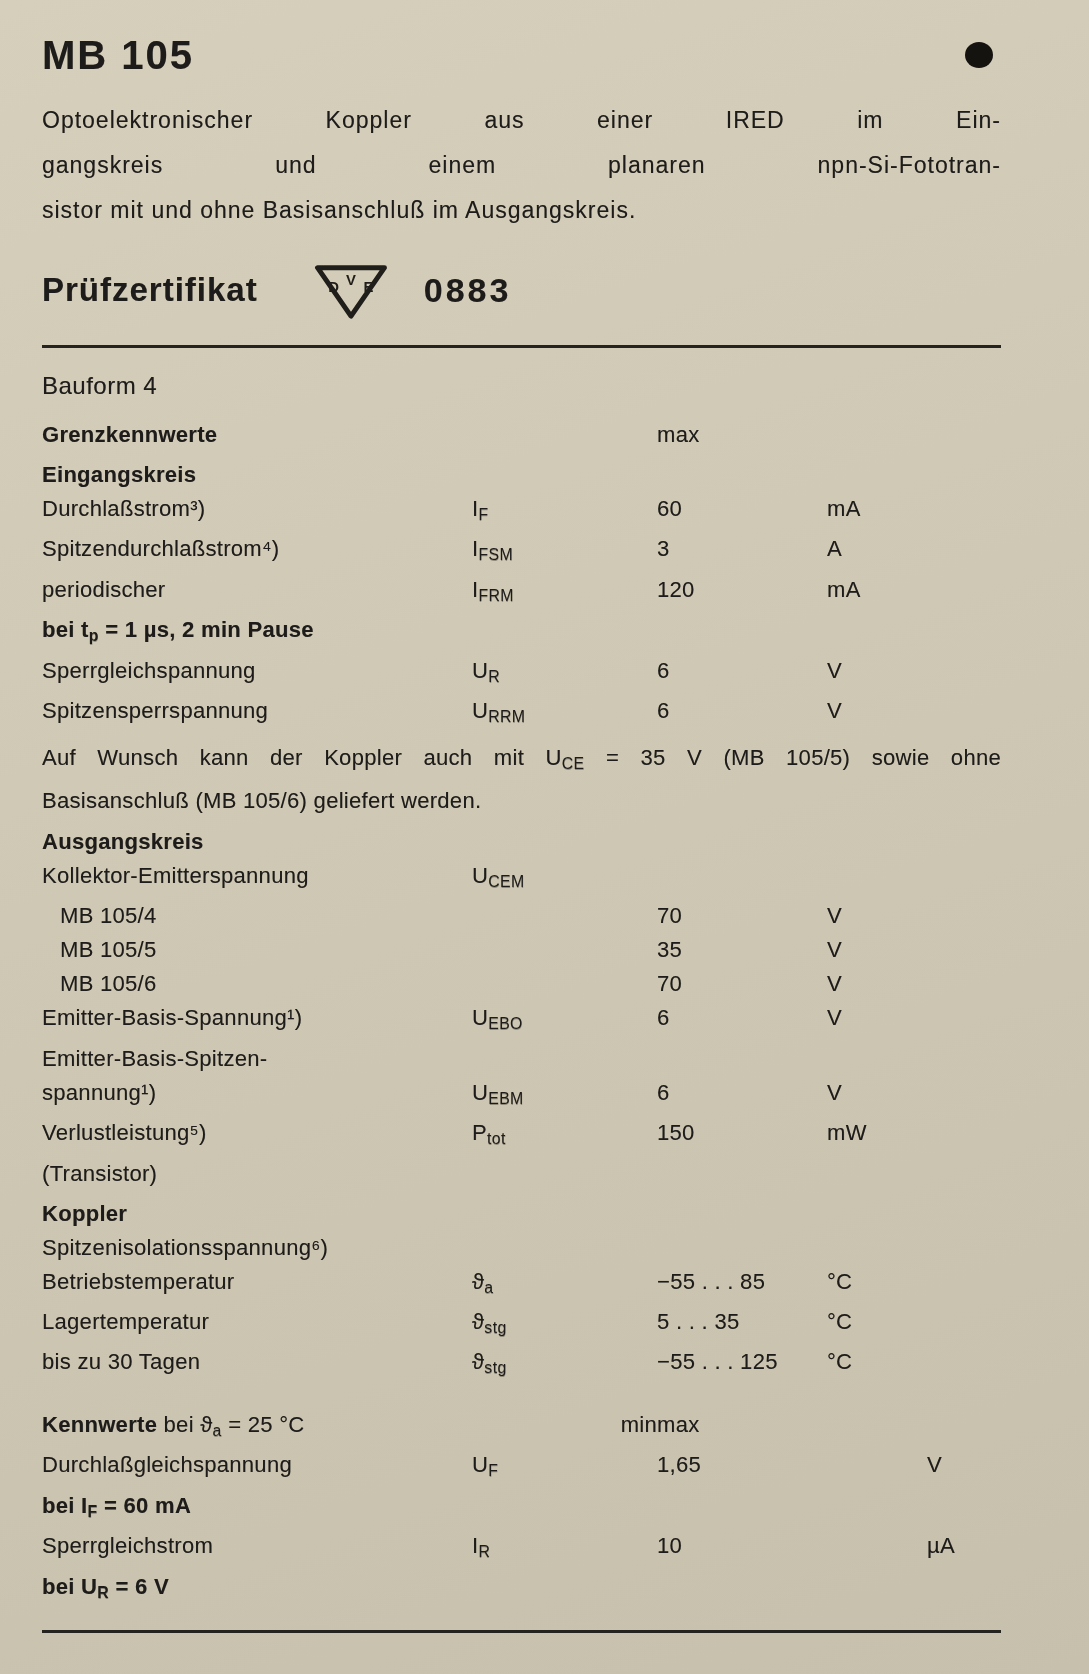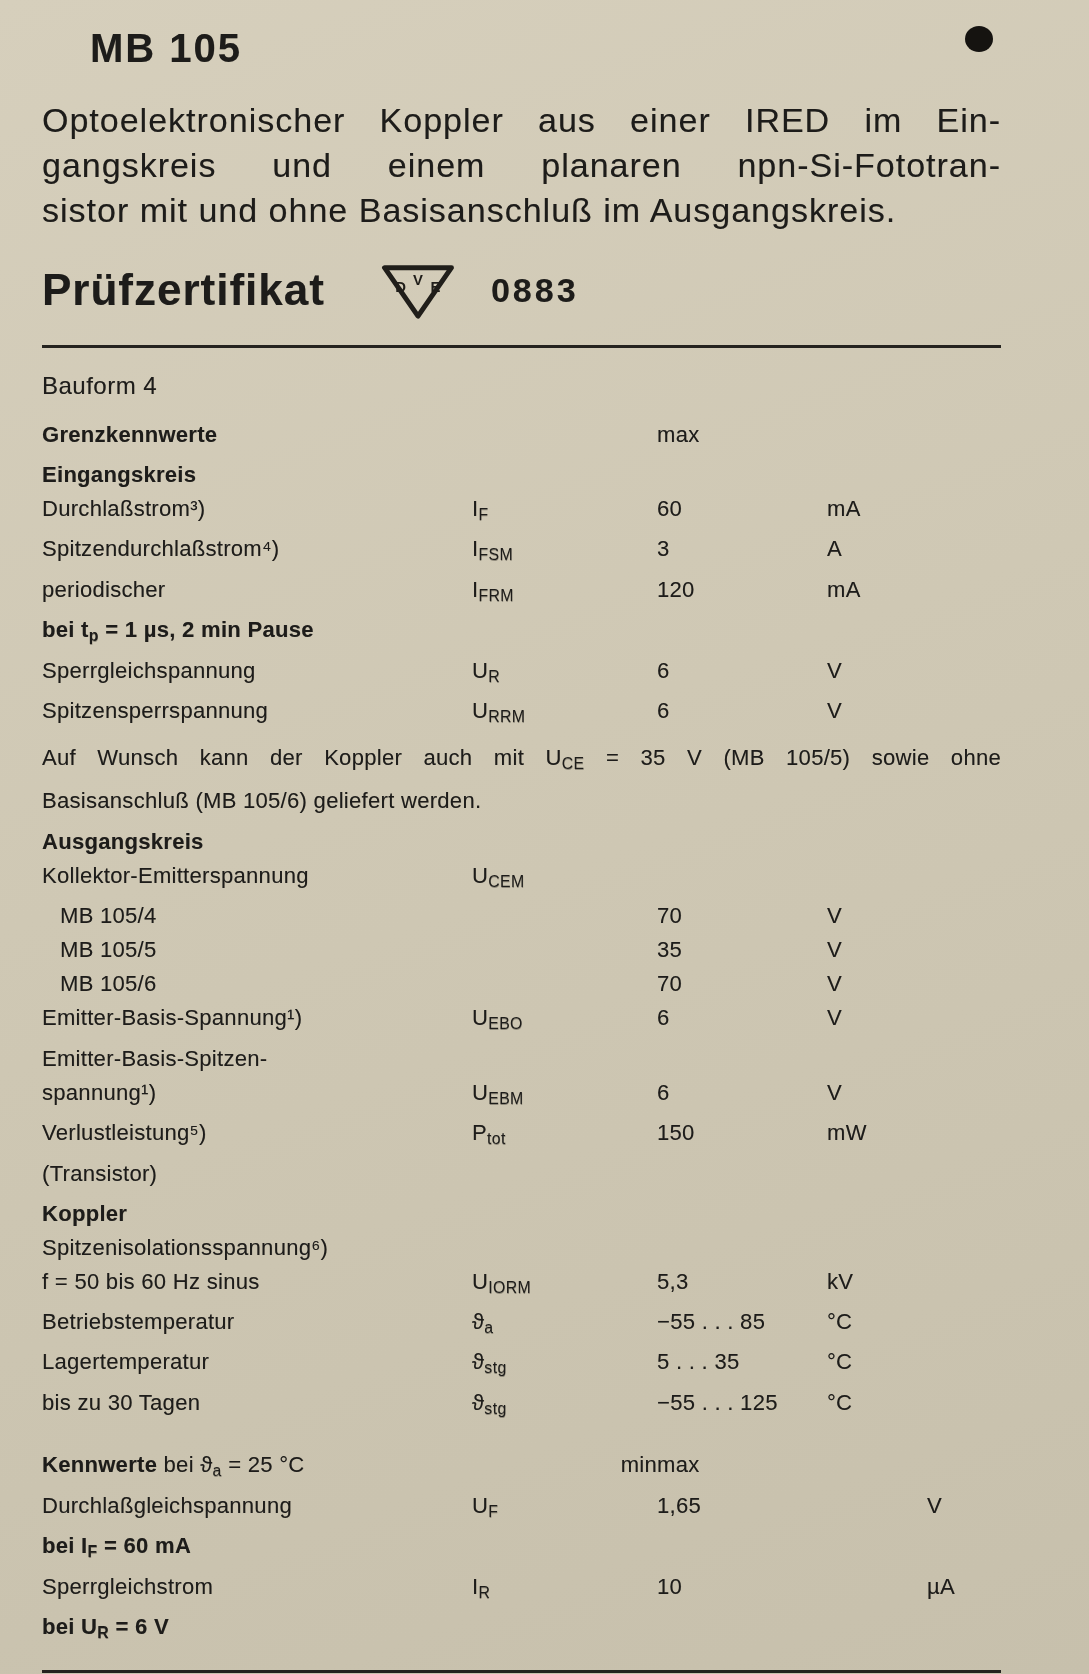--- a/index.html
+++ b/index.html
@@ -7,28 +7,28 @@
     width:1089px;height:1674px;
     background:linear-gradient(160deg,#d6cfbc 0%,#cfc8b4 45%,#c7c0ac 100%);
     font-family:"Liberation Sans","DejaVu Sans",sans-serif;
     color:#1d1c1a;
     -webkit-font-smoothing:antialiased;
     overflow:hidden;
   }
   .page{box-sizing:border-box;width:1089px;height:1674px;padding:26px 88px 0 42px;position:relative;}
   .txt{text-shadow:0.2px 0.2px 0 rgba(25,22,18,.35);}
   
-  .title-row{display:flex;justify-content:space-between;align-items:flex-start;height:58px;margin-left:48px;}
+  .title-row{display:flex;justify-content:space-between;align-items:center;height:58px;}
   .model{font-size:40px;font-weight:bold;letter-spacing:2px;margin:0;}
   .dot{width:28px;height:26px;border-radius:50%;background:#151310;margin-right:8px;}
-  .desc{margin:14px 0 0 0;font-size:34px;line-height:45px;letter-spacing:1px;}
+  .desc{margin:14px 0 0 0;font-size:23px;line-height:45px;letter-spacing:1px;}
   .jline{display:block;text-align:justify;text-align-last:justify;}
   .jline.last{text-align-last:left;}
   .cert-row{display:flex;align-items:center;margin-top:26px;height:62px;}
-  .cert-label{font-size:44px;font-weight:bold;letter-spacing:1px;}
+  .cert-label{font-size:33px;font-weight:bold;letter-spacing:1px;}
   .vde{margin-left:52px;display:inline-flex;}
   .cert-num{font-size:34px;font-weight:bold;letter-spacing:3px;margin-left:32px;}
   .rule{border:none;border-top:3px solid #25231f;margin:24px 0 0 0;}
   .bauform-row{display:flex;margin-top:24px;font-size:24px;letter-spacing:.5px;}
   
   .tbl{margin-top:18px;font-size:22px;letter-spacing:.3px;}
   .row{display:grid;grid-template-columns:430px 185px 170px 1fr;line-height:34px;align-items:baseline;}
   .row.kw{grid-template-columns:430px 185px 270px 1fr;}
   .c-val{text-align:left;}
   .c-unit{text-align:left;}
@@ -203,26 +203,20 @@
 
     <div class="sect">Koppler</div>
 
     <div class="row">
       <span>Spitzenisolationsspannung⁶)</span>
       <span></span>
         <span></span>
         <span></span>
     </div>
 
-    <div class="row">
-      <span>f = 50 bis 60 Hz sinus</span>
-      <span><span>U</span><span class="sub">IORM</span></span>
-      <span class="c-val">5,3</span>
-      <span class="c-unit">kV</span>
-    </div>
 
     <div class="row">
       <span>Betriebstemperatur</span>
       <span><span>ϑ</span><span class="sub">a</span></span>
       <span class="c-val">−55 . . . 85</span>
       <span class="c-unit">°C</span>
     </div>
 
     <div class="row">
       <span>Lagertemperatur</span>

